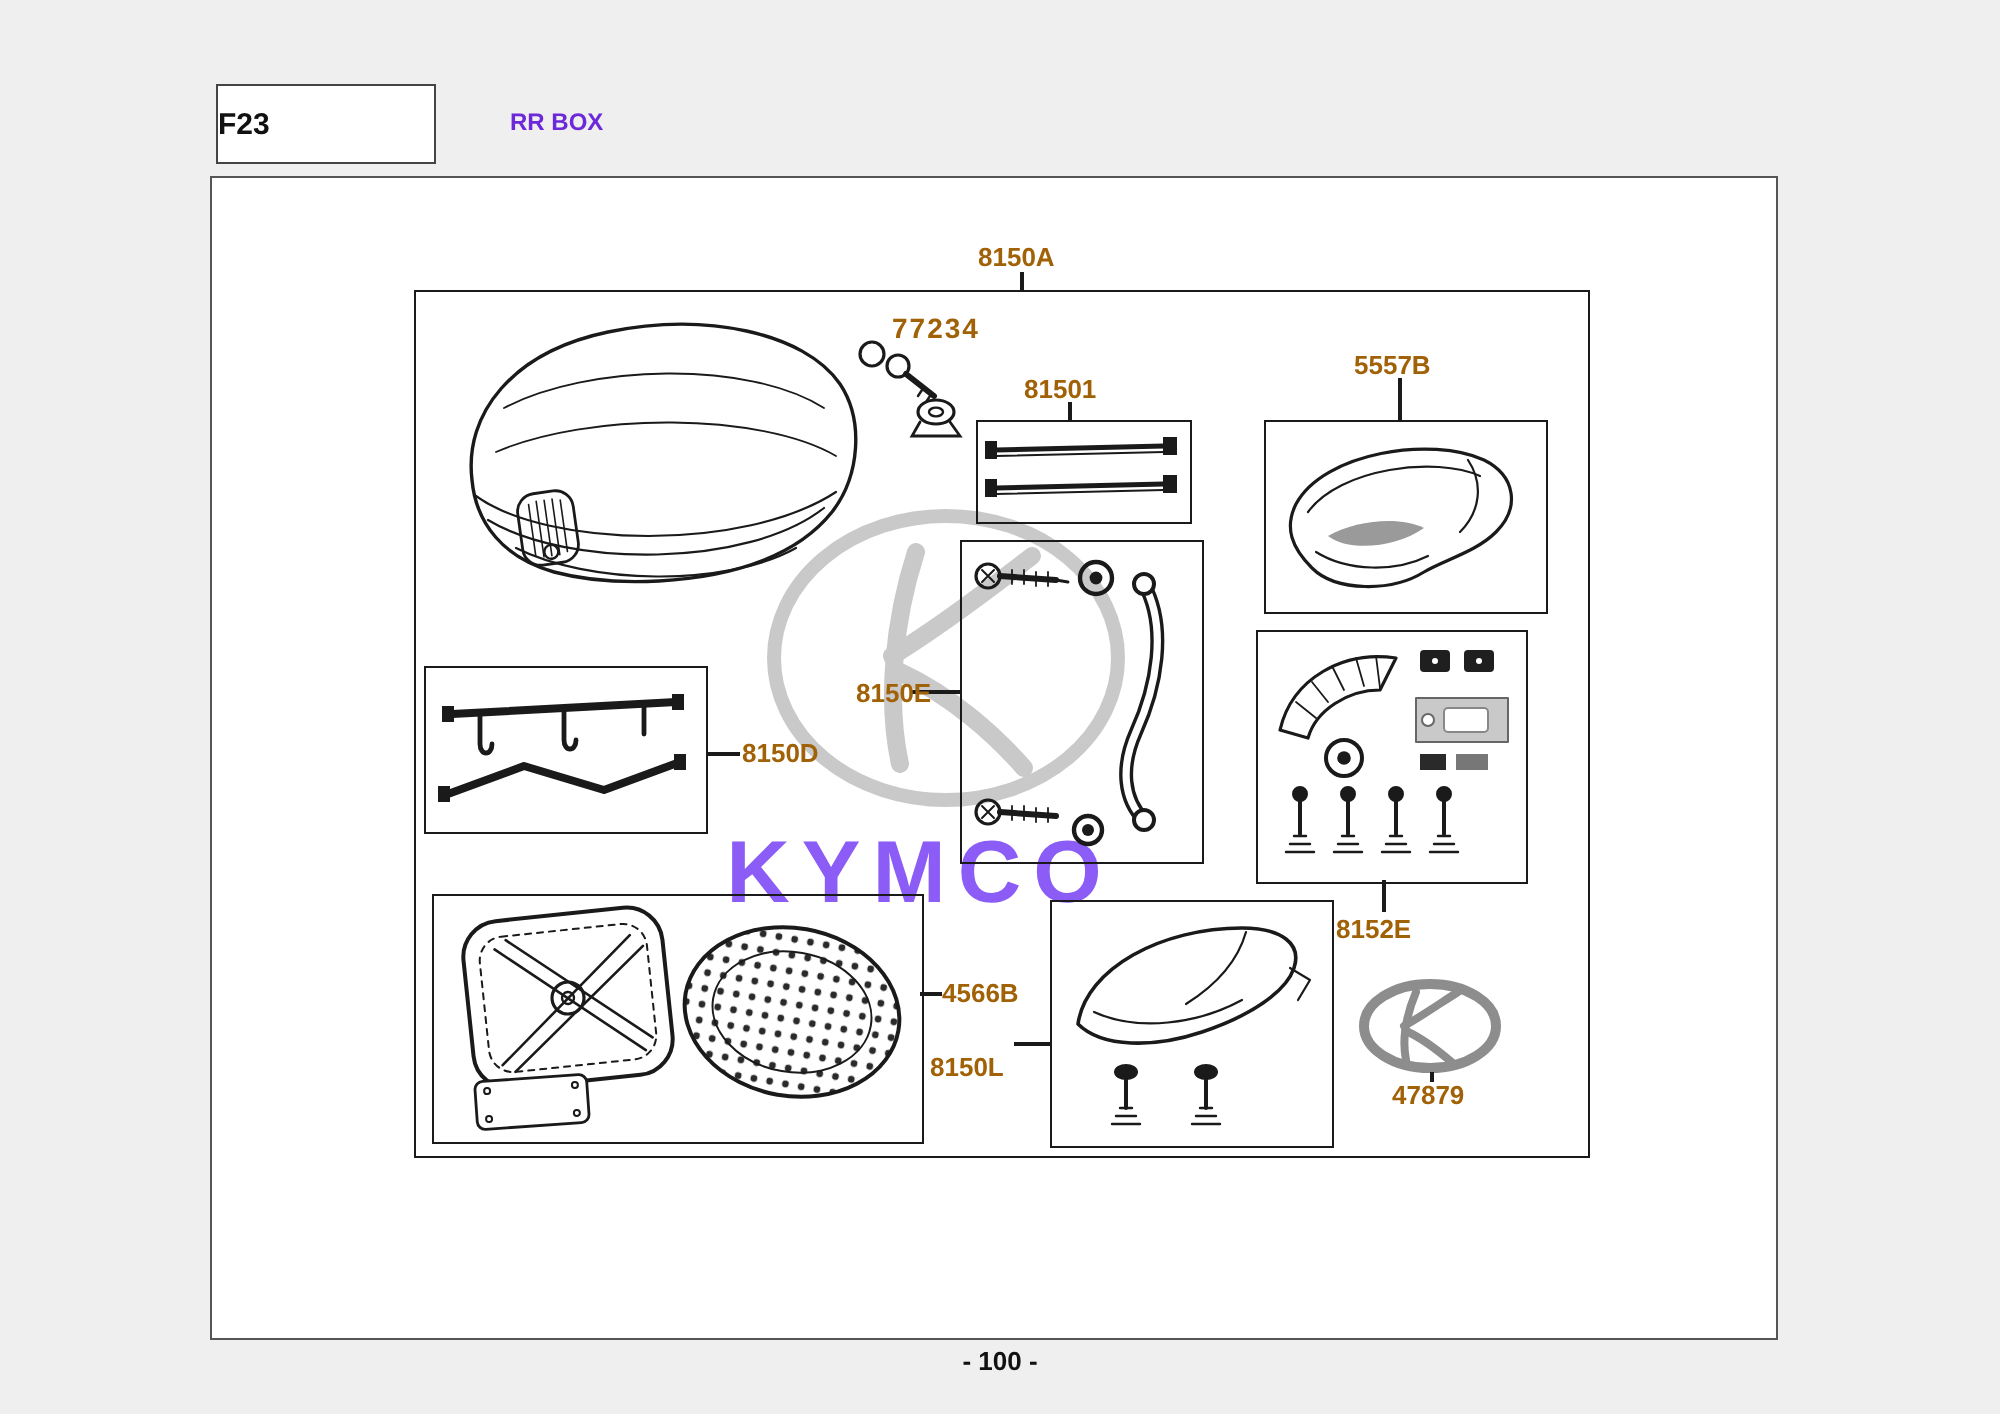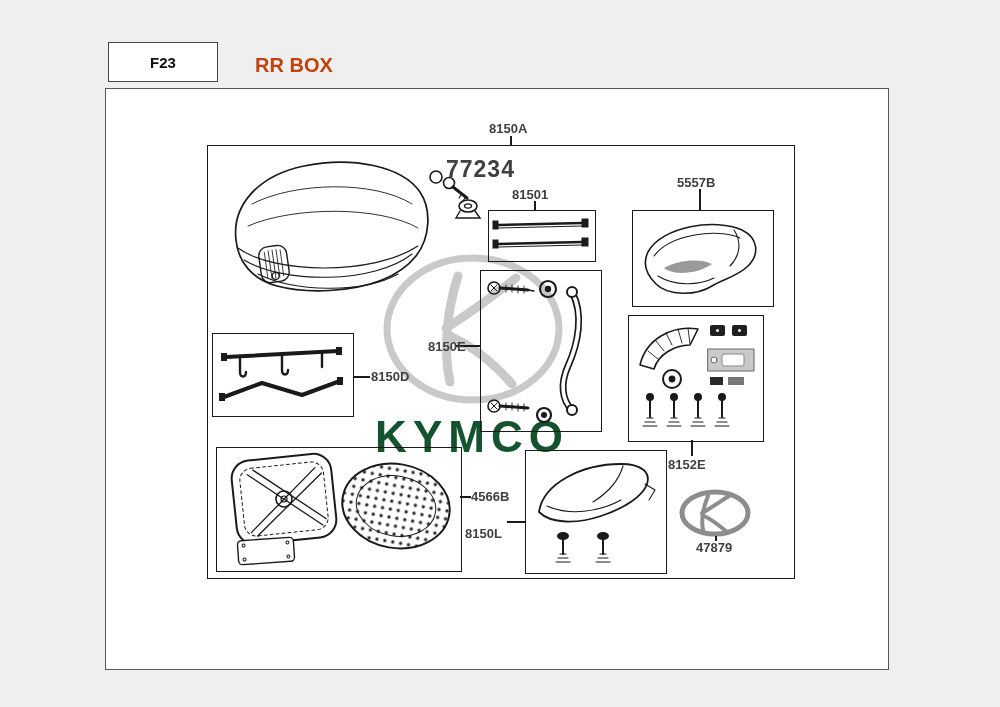--- a/index.html
+++ b/index.html
@@ -1,31 +1,31 @@
 <!DOCTYPE html>
 <html><head>
 <meta charset="utf-8">
 <style>
   html,body{margin:0;padding:0}
   body{background:#e9e9e9;font-family:"Liberation Sans",sans-serif}
   #canvas{position:relative;width:1000px;height:707px;background:#efefef;overflow:hidden}
   .frame{position:absolute;left:105px;top:88px;width:782px;height:580px;background:#ffffff;border:1px solid #555;z-index:0}
   .code-box{position:absolute;left:108px;top:42px;width:108px;height:38px;background:#fff;border:1px solid #444;
-            display:flex;align-items:center;justify-content:center;font-weight:bold;font-size:15px;color:#111;z-index:5}
-  .title{position:absolute;left:255px;top:54px;font-weight:bold;font-size:20px;color:#c2410c;z-index:5}
+            display:flex;align-items:center;justify-content:flex-start;font-weight:bold;font-size:15px;color:#111;z-index:5}
+  .title{position:absolute;left:255px;top:54px;font-weight:bold;font-size:12px;color:#6d28d9;z-index:5}
   .footer{position:absolute;left:0;top:673px;width:1000px;text-align:center;font-weight:bold;font-size:13px;color:#111;z-index:5}
   .part-box{position:absolute;border:1.6px solid #1a1a1a;z-index:2}
-  .part-label{position:absolute;font-weight:bold;font-size:13px;color:#404040;z-index:4;white-space:nowrap}
-  .big-label{font-size:23px;letter-spacing:1px}
+  .part-label{position:absolute;font-weight:bold;font-size:13px;color:#a16207;z-index:4;white-space:nowrap}
+  .big-label{font-size:14px;letter-spacing:1px}
   .lead-h{position:absolute;height:1.5px;background:#1a1a1a;z-index:3}
   .lead-v{position:absolute;width:1.5px;background:#1a1a1a;z-index:3}
   svg.part{position:absolute;z-index:2;overflow:visible}
   svg.wm{position:absolute;z-index:1;overflow:visible}
-  .wm-text{position:absolute;left:352px;top:412px;width:240px;text-align:center;font-weight:bold;font-size:44px;
-           letter-spacing:6px;color:#14532d;z-index:1}
+  .wm-text{position:absolute;left:340px;top:412px;width:240px;text-align:center;font-weight:bold;font-size:44px;
+           letter-spacing:6px;color:#8b5cf6;z-index:1}
 </style>
 </head>
 <body>
 
 <div id="canvas">
 
   <div class="code-box">
     <span>F23</span>
   </div>
   <div class="title">RR BOX</div>
@@ -249,14 +249,15 @@
     <g fill="none" stroke="#8d8d8d" stroke-linecap="round">
       <ellipse cx="39" cy="27" rx="33" ry="21" stroke-width="5" fill="#ffffff"></ellipse>
       <path d="M32,10 C27,22 25,34 27,44" stroke-width="4"></path>
       <path d="M26,27 C35,22 45,15 53,10" stroke-width="4"></path>
       <path d="M28,30 C37,34 45,41 51,46" stroke-width="4"></path>
     </g>
   </svg>
   <div class="lead-v" style="left:715px;top:536px;height:5px"></div>
   <span class="part-label" style="left:696px;top:540px">47879</span>
 
+  <div class="footer">- 100 -</div>
 
 </div>
 
 </body></html>

